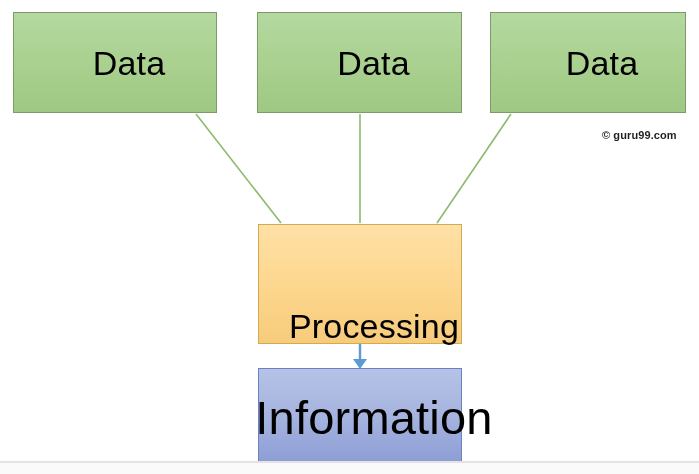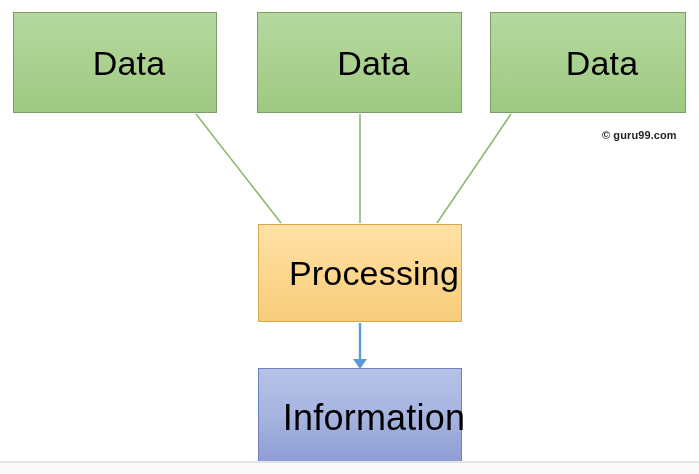--- a/index.html
+++ b/index.html
@@ -44,26 +44,26 @@
     font-size: 34px;
   }
   .node-processing {
     background: linear-gradient(180deg, #ffe0a6 0%, #fcd68c 55%, #f7cb7c 100%);
     border: 1px solid #d7a94f;
     font-size: 34px;
   }
   .node-information {
     background: linear-gradient(180deg, #b6c2e6 0%, #a5b3df 50%, #8b9cd4 100%);
     border: 1px solid #6c80c2;
-    font-size: 36px;
+    font-size: 47px;
   }
   #box-data-1 { left: 13px;  top: 12px;  width: 204px; height: 101px; }
   #box-data-2 { left: 257px; top: 12px;  width: 205px; height: 101px; }
   #box-data-3 { left: 490px; top: 12px;  width: 196px; height: 101px; }
-  #box-processing { left: 258px; top: 224px; width: 204px; height: 98px; }
+  #box-processing { left: 258px; top: 224px; width: 204px; height: 120px; align-items: flex-end; }
   #box-information { left: 258px; top: 368px; width: 204px; height: 99px; }
 
   .watermark {
     position: absolute;
     left: 602px;
     top: 129px;
     font-size: 11px;
     font-weight: bold;
     color: #231f20;
     letter-spacing: 0.1px;

